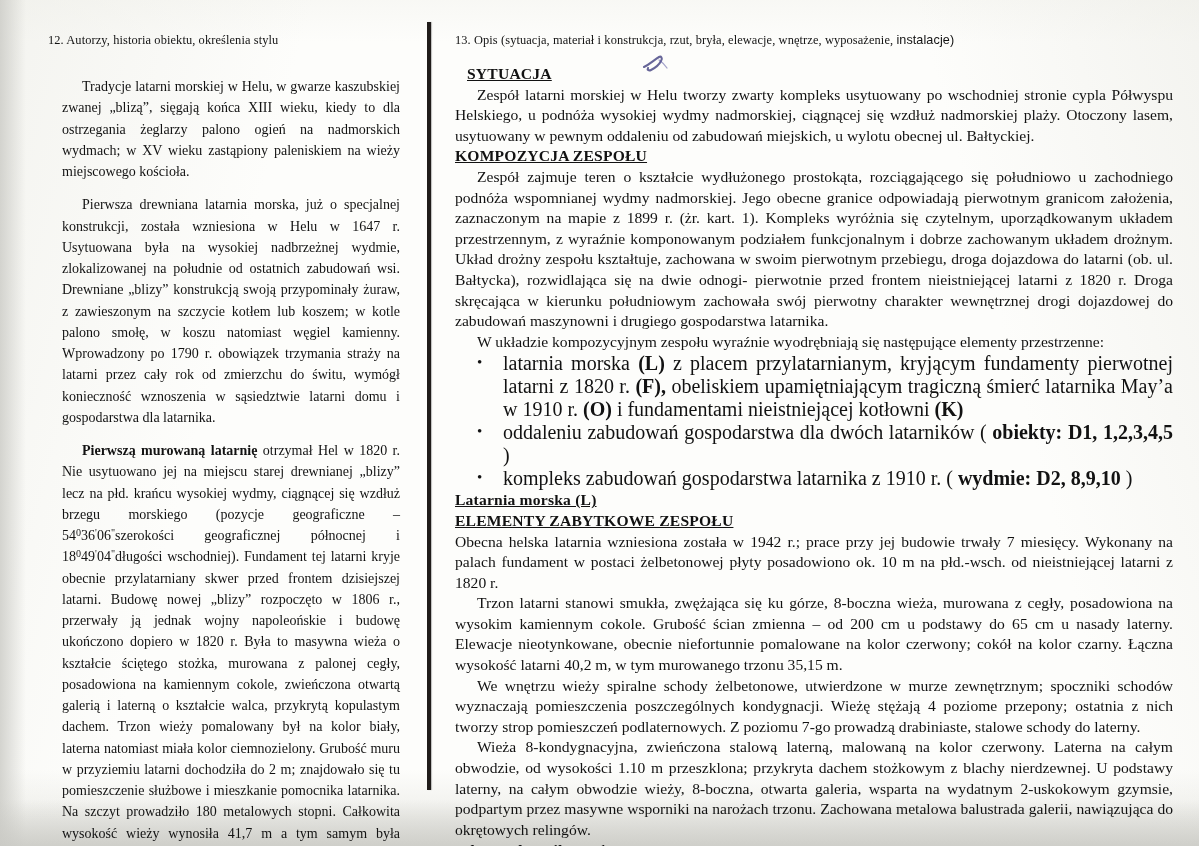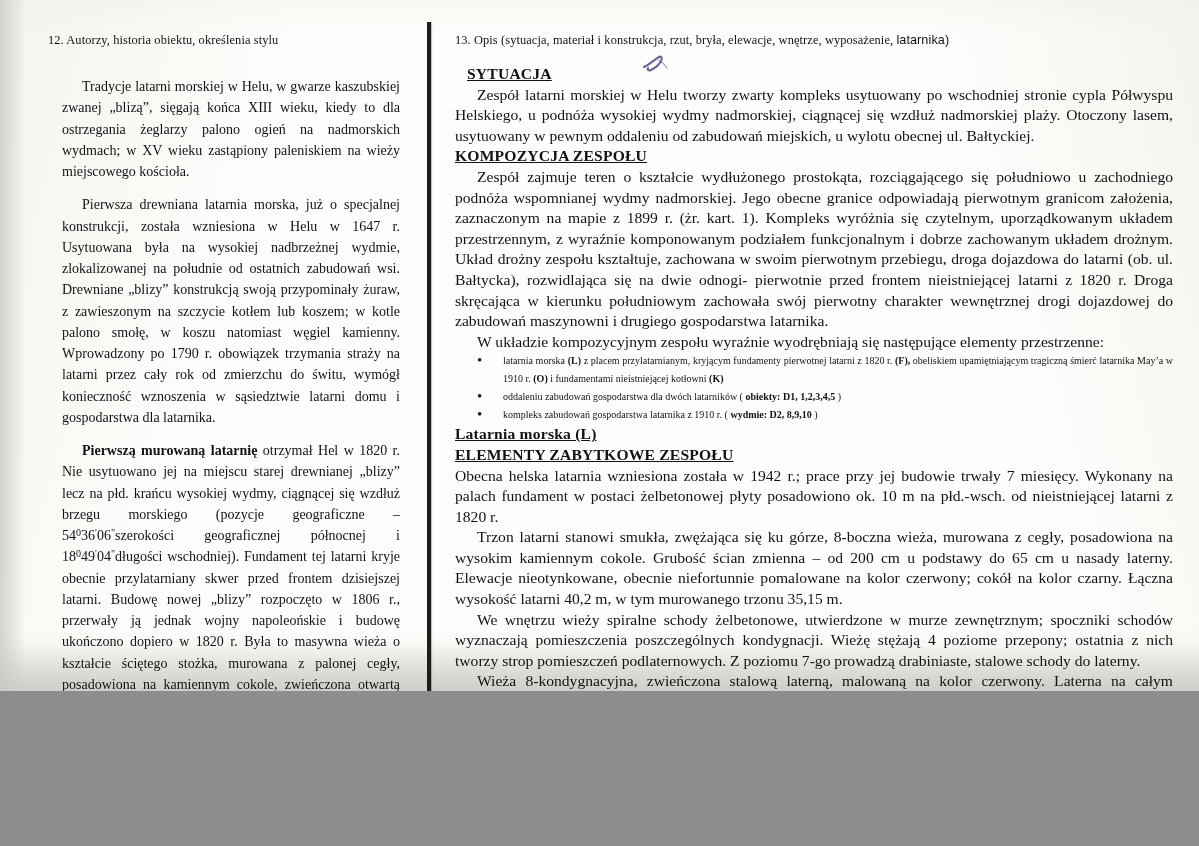--- a/index.html
+++ b/index.html
@@ -3,21 +3,21 @@
 <meta charset="utf-8">
 <style>
   html, body {
     margin: 0;
     padding: 0;
     background: #8d8d8d;
   }
   .page {
     position: relative;
     width: 1199px;
-    height: 691px;
+    height: 846px;
     background: #fdfdfb;
     overflow: hidden;
     font-family: "Liberation Serif", "DejaVu Serif", serif;
     color: #121212;
   }
   
   .scan-tint {
     position: absolute;
     inset: 0;
     background:
@@ -111,22 +111,22 @@
   b, .b { font-weight: bold; }
 
   .bullet-list {
     margin: 0;
     padding: 0;
     list-style: none;
   }
   .bullet-row {
     position: relative;
     padding-left: 48px;
-    font-size: 10px;
-    line-height: 18px;
+    font-size: 20px;
+    line-height: 23px;
   }
   .bullet-row::before {
     content: "\2022";
     position: absolute;
     left: 22px;
     top: -1px;
     font-size: 15px;
   }
 
   .cd-line {
@@ -159,21 +159,21 @@
 
 <div class="page">
 
   <div class="scan-tint"></div>
   <div class="edge-left"></div>
   <div class="edge-bottom"></div>
 
   <div class="field-caption" id="cap-left">12. Autorzy, historia obiektu, określenia stylu</div>
 
   <div class="field-caption" id="cap-right">
-    <span>13. Opis (sytuacja, materiał i konstrukcja, rzut, bryła, elewacje, wnętrze, wyposażenie, </span><span class="cap-alt">latarnika)</span>
+    <span>13. Opis (sytuacja, materiał i konstrukcja, rzut, bryła, elewacje, wnętrze, wyposażenie, </span><span class="cap-alt">instalacje)</span>
   </div>
 
   <svg class="ink-mark" viewBox="0 0 34 20">
     <path d="M4 13 C10 10, 14 6, 19 3 C21 2, 23 4, 21 7 C19 11, 15 14, 11 16 C9 17, 7 16, 8 14" fill="none" stroke="#4b4a86" stroke-width="2.1" stroke-linecap="round" opacity="0.85"></path>
     <path d="M19 6 C22 8, 25 11, 27 14" fill="none" stroke="#5a58a0" stroke-width="1.3" stroke-linecap="round" opacity="0.55"></path>
   </svg>
 
   <div class="divider"></div>
 
   <div class="col" id="col-left">

